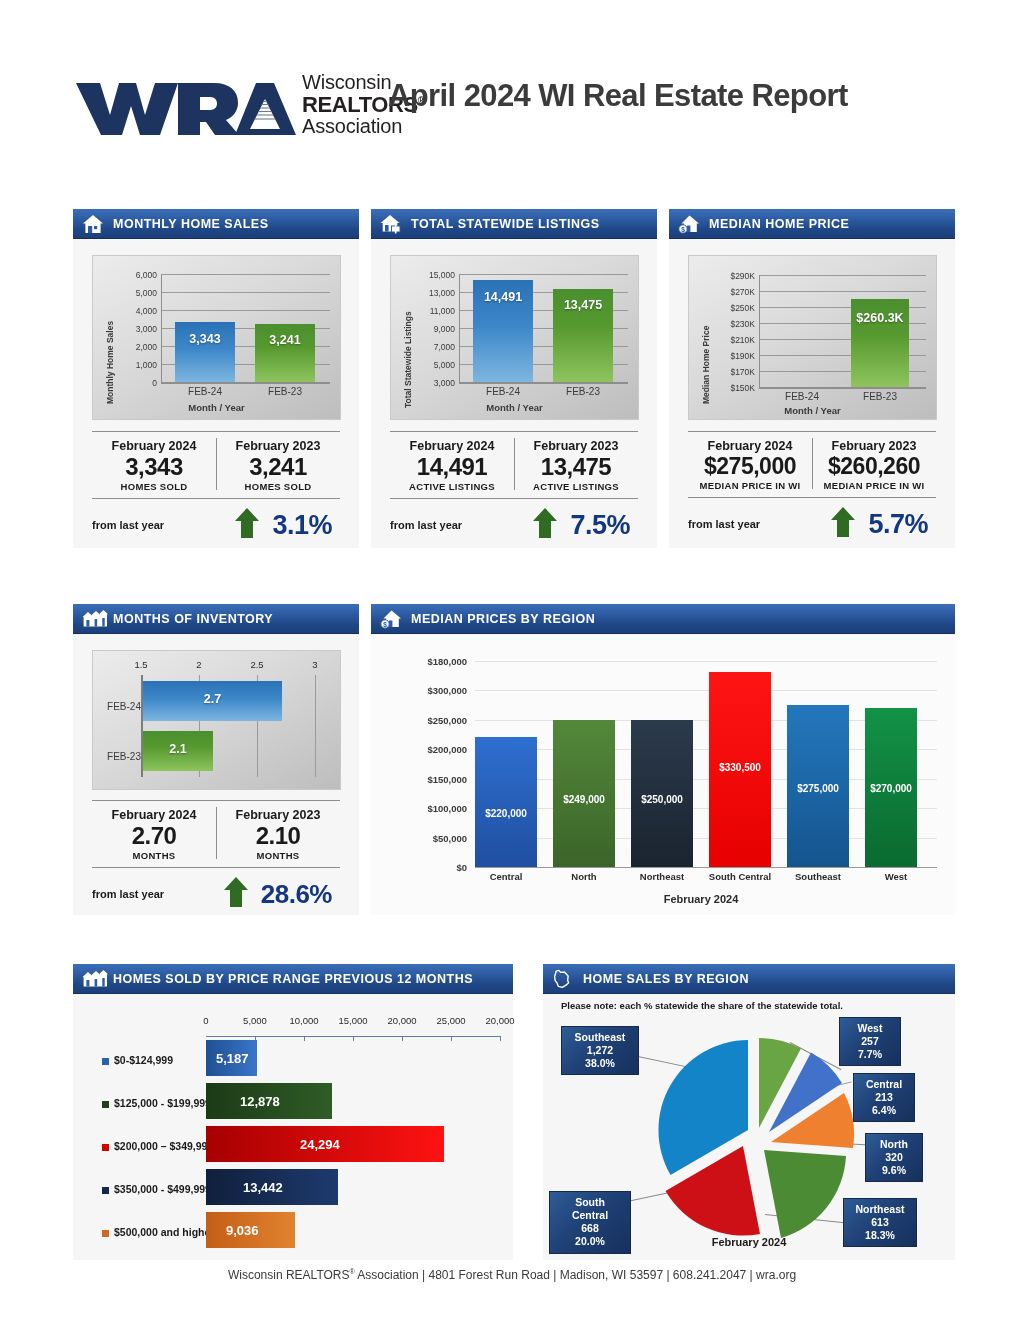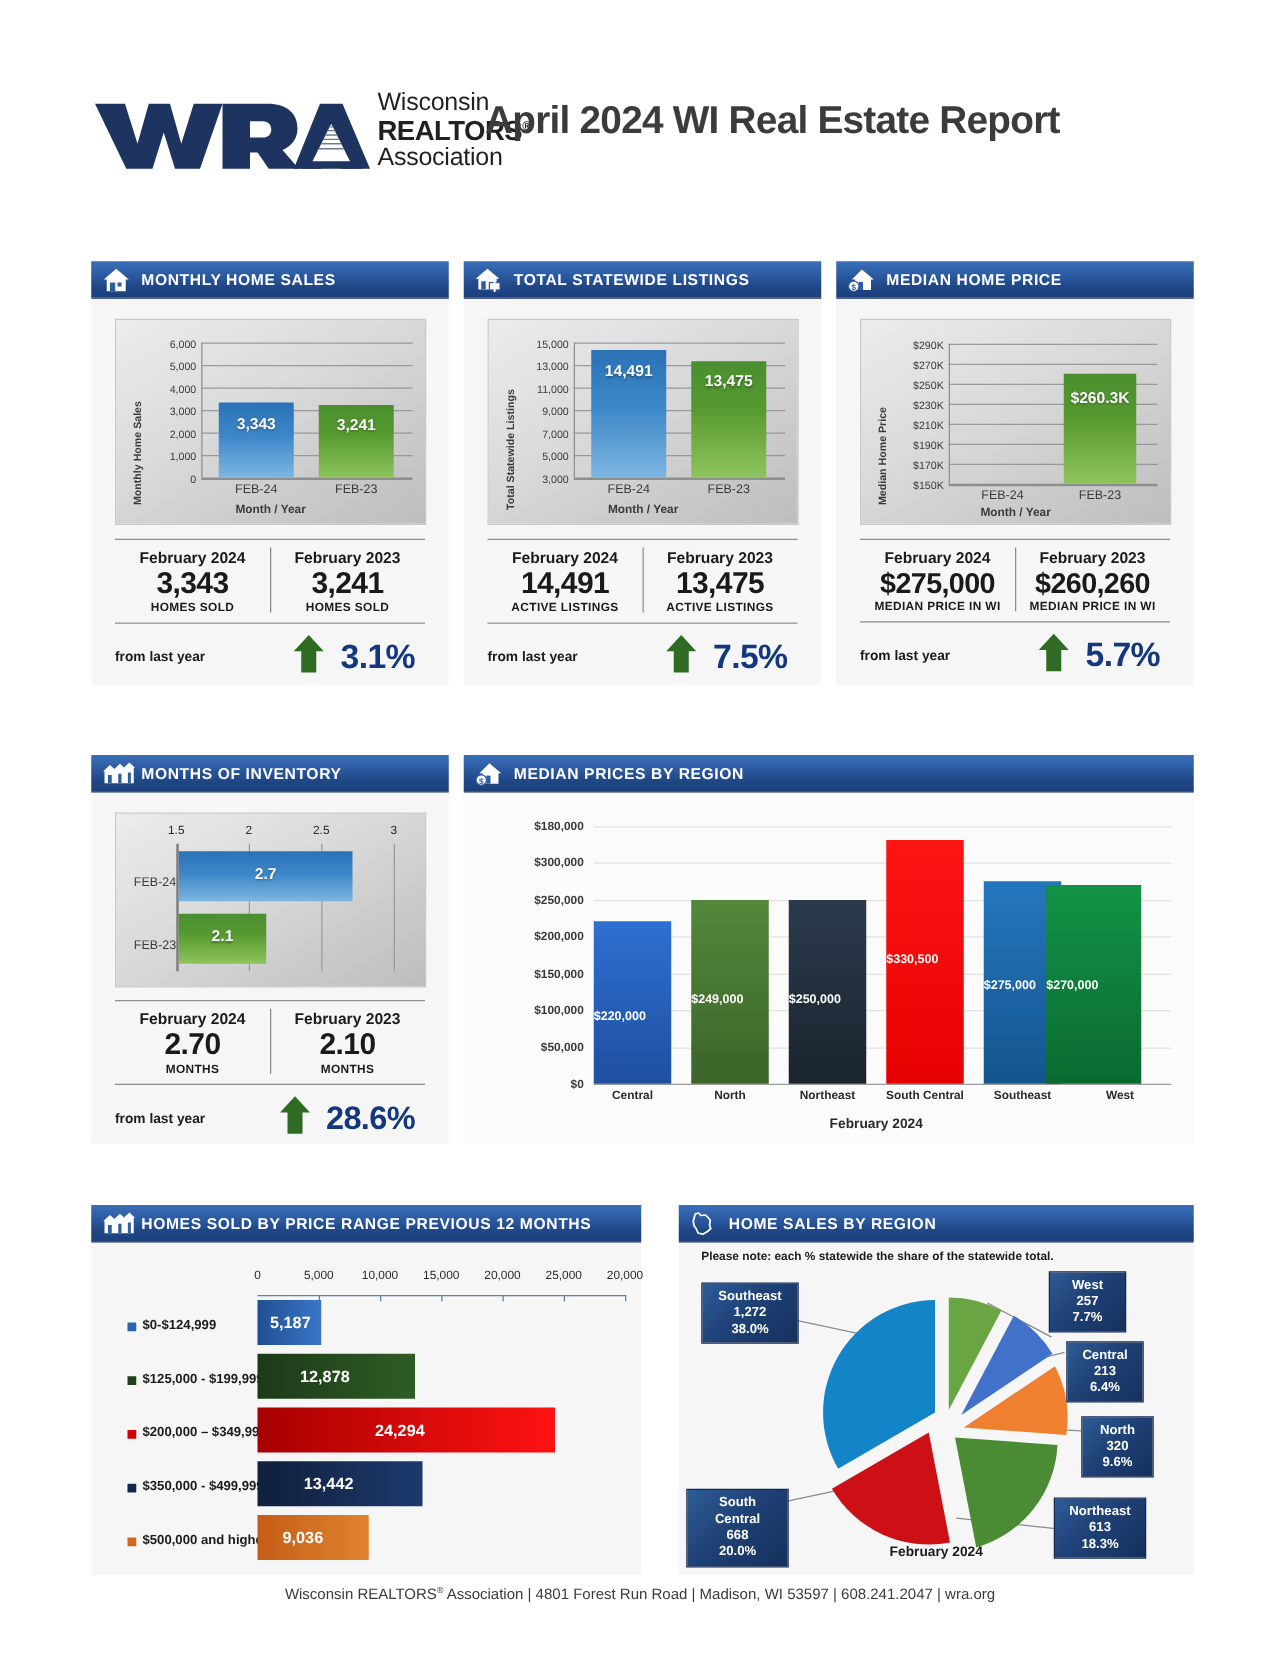--- a/index.html
+++ b/index.html
@@ -69,21 +69,21 @@
   .deltarow { display:flex; align-items:center; padding-top:8px; }
   .deltarow .lbl { font-size:11px; font-weight:700; color:#1a1a1a; flex:0 0 auto; }
   .arrow { flex:0 0 auto; margin-left:auto; }
   .pct { font-size:27px; font-weight:800; color:#14387f; letter-spacing:-.5px; margin-left:12px; margin-right:8px;}
 
   
   .bigplot { position:absolute; background:#fbfbfb; }
   .bg-grid { position:absolute; left:0; right:0; height:1px; background:#e2e2e2;}
   .bg-ytick { position:absolute; font-size:9.5px; font-weight:700; color:#3a3a3a; text-align:right; white-space:nowrap;}
   .bg-bar { position:absolute; bottom:0; }
-  .bg-bar .v { position:absolute; left:0; right:0; color:#fff; font-size:10px; font-weight:700;}
+  .bg-bar .v { position:absolute; left:0; right:0; text-align:center; color:#fff; font-size:10px; font-weight:700;}
   .bg-cat { position:absolute; font-size:9.5px; font-weight:700; color:#2a2a2a; text-align:center; white-space:nowrap;}
 
   
   .hbar { position:absolute; }
   .hbar .v { position:absolute; color:#fff; font-size:13px; font-weight:700; top:50%; transform:translateY(-50%);}
   .legmark { position:absolute; width:7px; height:7px; }
   .legtxt { position:absolute; font-size:10.5px; font-weight:700; color:#1a1a1a; white-space:nowrap;}
   .htick { position:absolute; font-size:9.5px; color:#2a2a2a; text-align:center; white-space:nowrap;}
 
   
@@ -449,21 +449,21 @@
       </div>
     <div class="bg-bar" style="left:260px; bottom:48px; width:62px; height:147px; background:linear-gradient(to bottom,#2b3a4c,#1a242f);">
       <span class="v" style="bottom:62px;">$250,000</span>
       </div>
     <div class="bg-bar" style="left:338px; bottom:48px; width:62px; height:195px; background:linear-gradient(to bottom,#ff1414,#e60000);">
       <span class="v" style="bottom:94px;">$330,500</span>
       </div>
     <div class="bg-bar" style="left:416px; bottom:48px; width:62px; height:162px; background:linear-gradient(to bottom,#2477bd,#14558e);">
       <span class="v" style="bottom:73px;">$275,000</span>
       </div>
-    <div class="bg-bar" style="left:466px; bottom:48px; width:76px; height:159px; background:linear-gradient(to bottom,#139247,#0a6a2f);">
+    <div class="bg-bar" style="left:494px; bottom:48px; width:52px; height:159px; background:linear-gradient(to bottom,#139247,#0a6a2f);">
       <span class="v" style="bottom:73px;">$270,000</span>
       </div>
 
     <div class="bg-cat" style="left:104px; top:236px; width:62px;">Central</div>
     <div class="bg-cat" style="left:182px; top:236px; width:62px;">North</div>
     <div class="bg-cat" style="left:260px; top:236px; width:62px;">Northeast</div>
     <div class="bg-cat" style="left:330px; top:236px; width:78px;">South Central</div>
     <div class="bg-cat" style="left:416px; top:236px; width:62px;">Southeast</div>
     <div class="bg-cat" style="left:494px; top:236px; width:62px;">West</div>
     <div class="bg-cat" style="left:104px; top:258px; width:452px; font-size:11px; font-weight:800;">February 2024</div>

